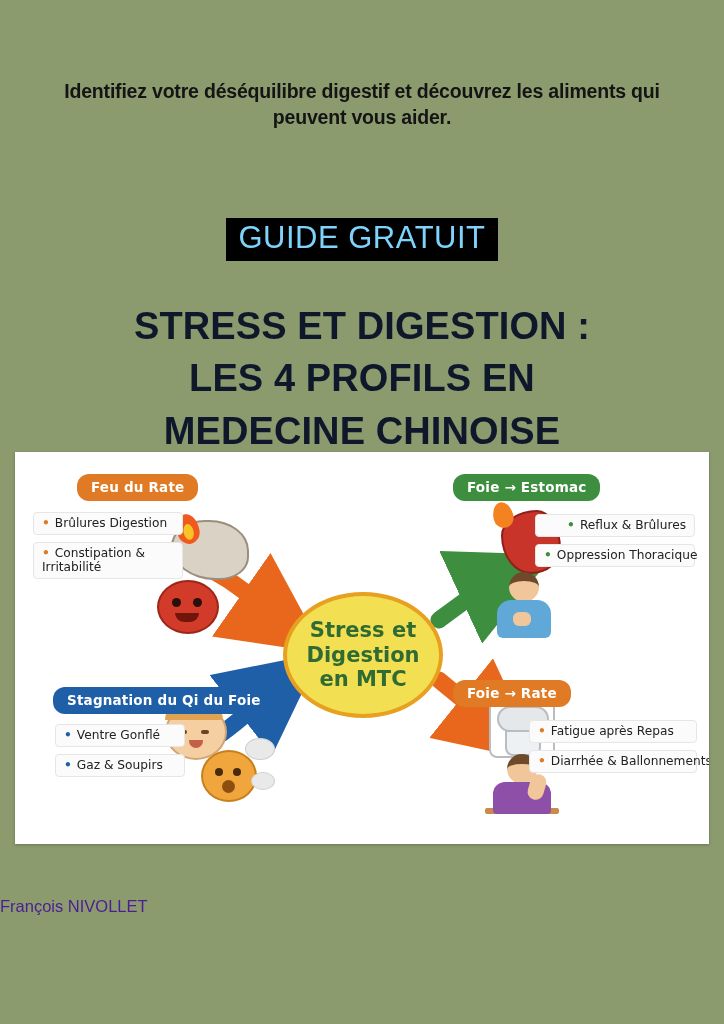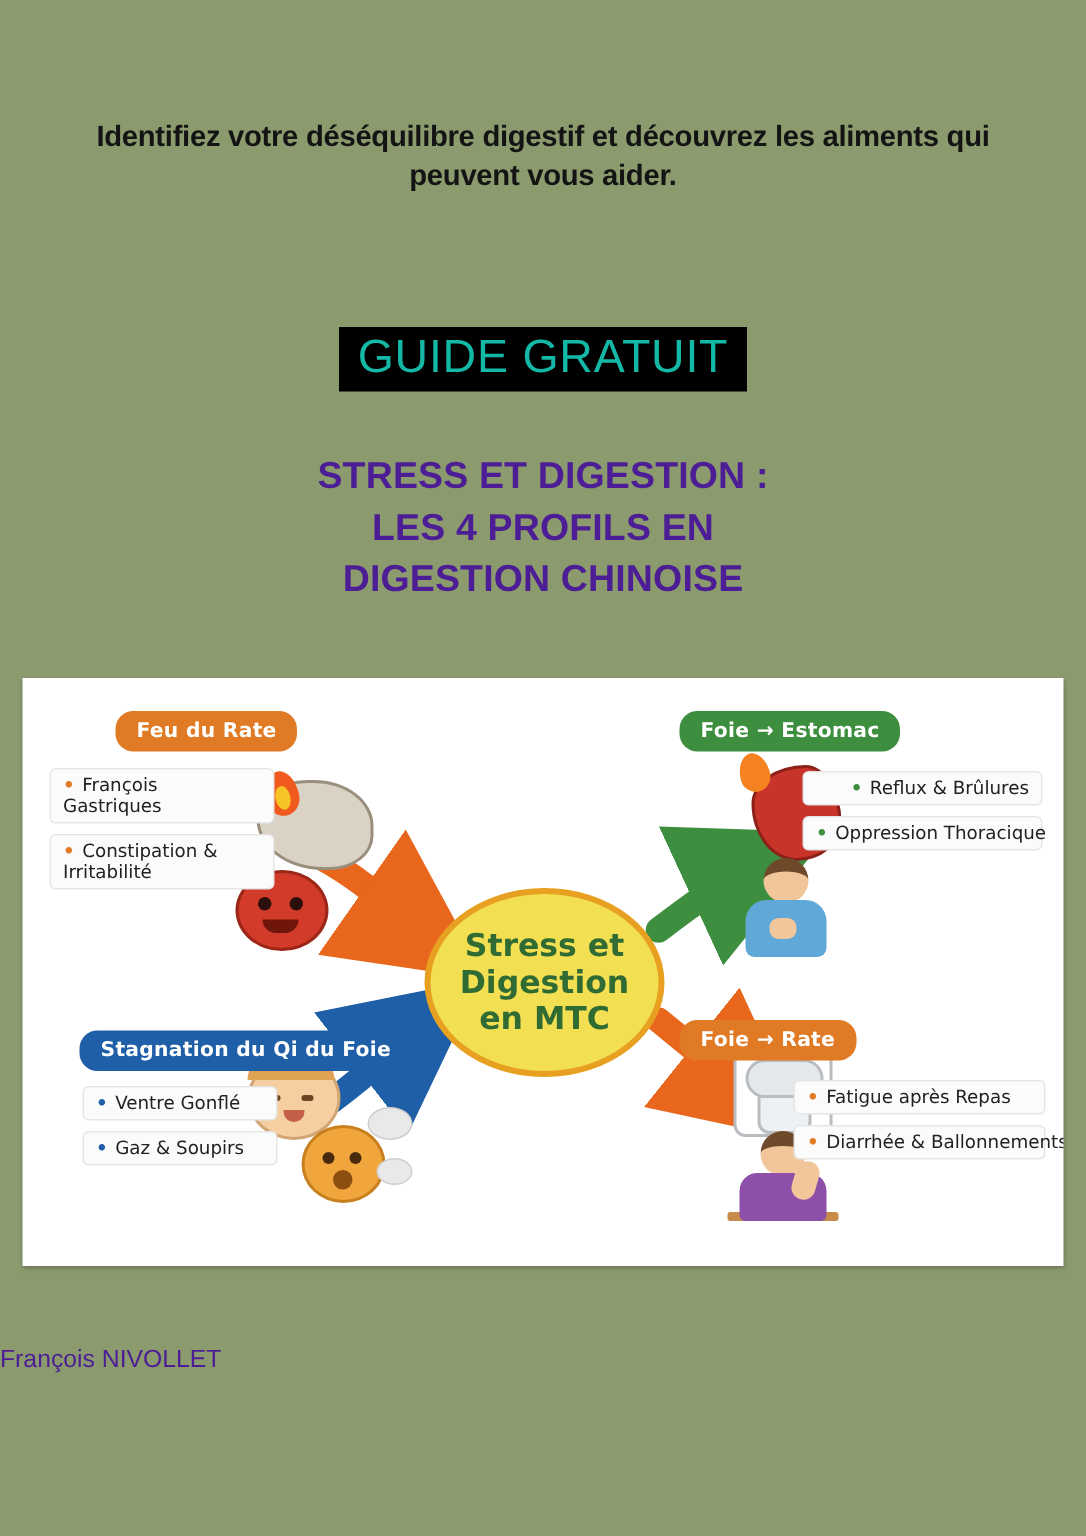--- a/index.html
+++ b/index.html
@@ -40,37 +40,37 @@
   .guide-wrap {
     position: absolute;
     top: 218px;
     left: 0;
     width: 724px;
     text-align: center;
   }
   .guide-badge {
     display: inline-block;
     background: #000000;
-    color: #14b8a6;
+    color: #7dd3fc;
     font-size: 31px;
     font-weight: normal;
     letter-spacing: 0.5px;
     padding: 4px 12px 6px 12px;
     line-height: 1.05;
   }
 
   
   .main-title {
     position: absolute;
     top: 300px;
     left: 52px;
     width: 620px;
     text-align: center;
-    color: #4c1d95;
-    font-size: 25px;
+    color: #0f172a;
+    font-size: 38px;
     font-weight: bold;
     line-height: 1.38;
     letter-spacing: 0.1px;
   }
   .main-title .line { display: block; white-space: nowrap; }
 
   
   .info-card {
     position: absolute;
     left: 15px;
@@ -314,21 +314,21 @@
 
   <div class="tagline">Identifiez votre déséquilibre digestif et découvrez les aliments qui peuvent vous aider.</div>
 
   <div class="guide-wrap">
     <span class="guide-badge">GUIDE GRATUIT</span>
   </div>
 
   <div class="main-title">
     <span class="line">STRESS ET DIGESTION :</span>
     <span class="line">LES 4 PROFILS EN</span>
-    <span class="line">DIGESTION CHINOISE</span>
+    <span class="line">MEDECINE CHINOISE</span>
   </div>
 
   <div class="info-card">
     <div class="info-inner">
 
       <svg class="arrowsvg" width="694" height="392" viewBox="0 0 694 392">
         <defs>
           <marker id="ah-o" markerWidth="6" markerHeight="6" refX="3" refY="3" orient="auto">
             <path d="M0,0 L6,3 L0,6 z" fill="#e8671c"></path>
           </marker>
@@ -348,21 +348,21 @@
       <div class="hub">
         <div class="hub-text">
           <span>Stress et</span><br>
           <span>Digestion</span><br>
           <span>en MTC</span>
         </div>
       </div>
 
       <div class="pill pill-tl">Feu du Rate</div>
       <div class="bul bul-tl">
-        <span class="item">François Gastriques</span>
+        <span class="item">Brûlures Digestion</span>
         <span class="item">Constipation &amp; Irritabilité</span>
       </div>
       <div class="illu stomach"></div>
       <div class="illu flame">
           <div class="flame-in"></div>
         </div>
       <div class="illu angryball">
         <span class="eye l"></span>
           <span class="eye r"></span>
           <span class="mouth"></span>

